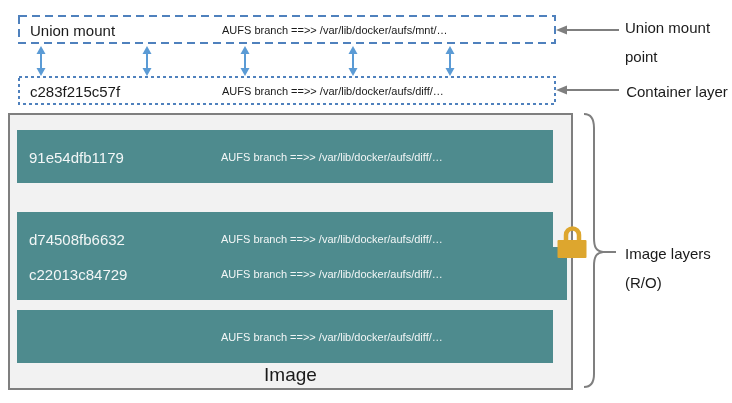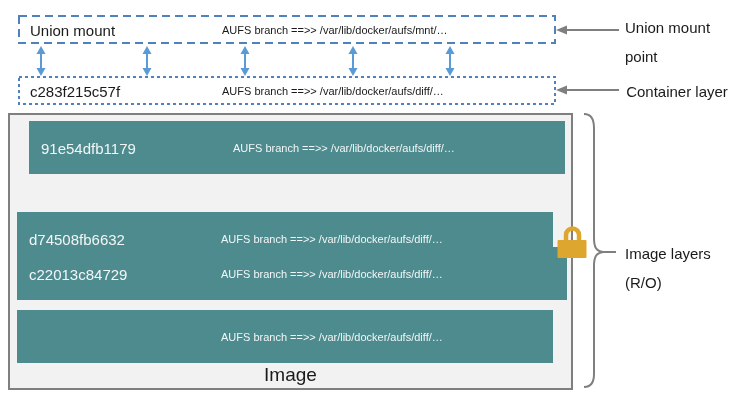--- a/index.html
+++ b/index.html
@@ -22,21 +22,21 @@
   .branch{position:absolute;left:204px;top:50%;transform:translateY(-50%);
     font-size:11px;color:var(--text);white-space:nowrap;}
   .v-arrow{position:absolute;top:46px;width:12px;height:30px;}
   .v-arrow line{stroke:var(--arrow-blue);stroke-width:2px;}
   .v-arrow polygon{fill:var(--arrow-blue);}
   .image-box{position:absolute;left:8px;top:113px;width:565px;height:277px;
     background:var(--box-fill);border:2px solid var(--box-border);box-sizing:border-box;}
   .layer-row{position:absolute;left:7px;width:536px;height:53px;background:var(--teal);}
   .layer-row .id-label{color:var(--row-text);}
   .layer-row .branch{color:var(--row-text);}
-  #row-0{top:6px;margin-left:12px;}#row-1{top:69px;margin-top:28px;}#row-2{top:132px;padding-left:14px;}#row-3{top:195px;}
+  #row-0{top:15px;}#row-1{top:69px;margin-top:28px;}#row-2{top:132px;padding-left:14px;}#row-3{top:195px;}
   .image-label{position:absolute;left:0;right:0;top:249px;text-align:center;
     font-size:19px;color:var(--text);}
   .gray-arrow{position:absolute;left:556px;width:64px;height:12px;}
   .gray-arrow line{stroke:var(--gray);stroke-width:2px;}
   .gray-arrow polygon{fill:var(--gray);}
   #arrow-union{top:24px;}
   #arrow-container{top:84px;}
   .lock-svg{position:absolute;left:556px;top:225px;width:32px;height:34px;}
   .lock-shackle{fill:none;stroke:var(--lock-gold);stroke-width:4.5px;}
   .lock-body{fill:var(--lock-gold);}

